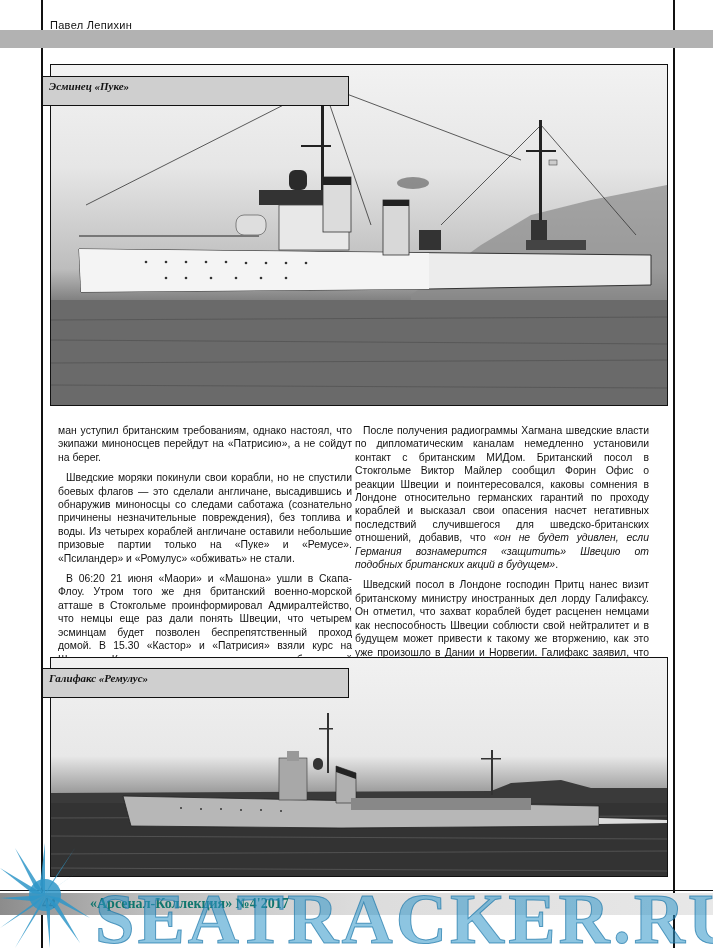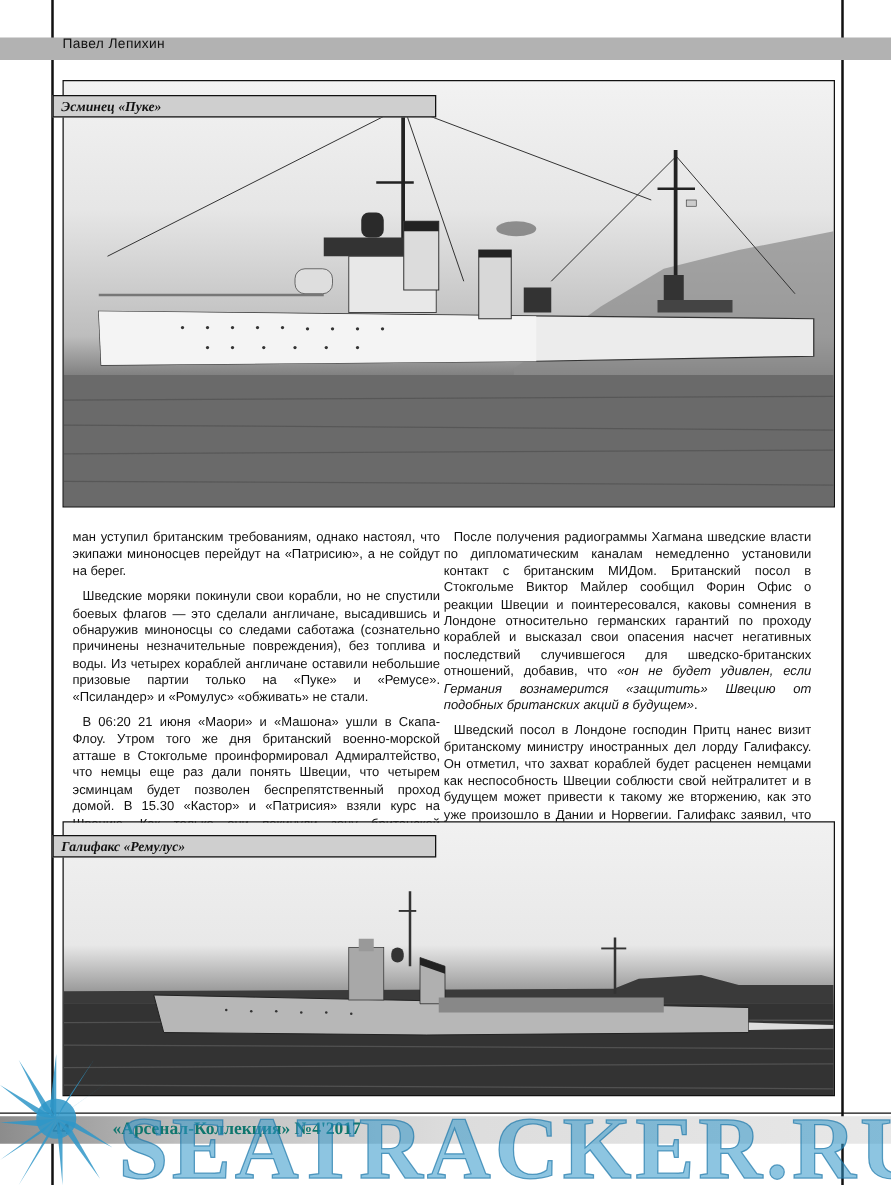--- a/index.html
+++ b/index.html
@@ -10,33 +10,33 @@
       color: #111;
     }
     .rule-v { position: absolute; top: 0; width: 2px; background: #111; }
     .rule-left { left: 41px; height: 948px; }
     .rule-right { left: 673px; height: 948px; }
     .header-band {
       position: absolute; left: 0; top: 30px; width: 713px; height: 18px;
       background: #b2b2b2;
     }
     .header-author {
-      position: absolute; left: 50px; top: 29px;
+      position: absolute; left: 50px; top: 19px;
       font-size: 11px; letter-spacing: 0.3px; color: #111;
     }
     .photo {
       position: absolute; border: 1px solid #111; overflow: hidden;
     }
     .photo1 { left: 50px; top: 64px; width: 616px; height: 340px;
       background: linear-gradient(#f2f2f2 0%, #e6e6e6 30%, #bdbdbd 60%, #6e6e6e 72%, #555 100%); }
     .photo2 { left: 50px; top: 657px; width: 616px; height: 218px;
       background: linear-gradient(#f1f1f1 0%, #e8e8e8 45%, #9a9a9a 62%, #3d3d3d 70%, #2d2d2d 100%); }
     .photo svg { position: absolute; left: 0; top: 0; }
     .caption {
-      position: absolute; height: 18px; background: #cfcfcf;
+      position: absolute; height: 30px; background: #cfcfcf;
       border: 1px solid #111;
       font-family: "Liberation Serif", serif; font-style: italic; font-weight: bold;
       font-size: 11px; line-height: 18px; padding-left: 6px; box-sizing: border-box;
       color: #111;
     }
     .caption1 { left: 42px; top: 76px; width: 307px; }
     .caption2 { left: 42px; top: 668px; width: 307px; }
     .col {
       position: absolute; top: 417px; width: 308px;
       font-size: 10.4px; line-height: 13.4px; text-align: justify;

